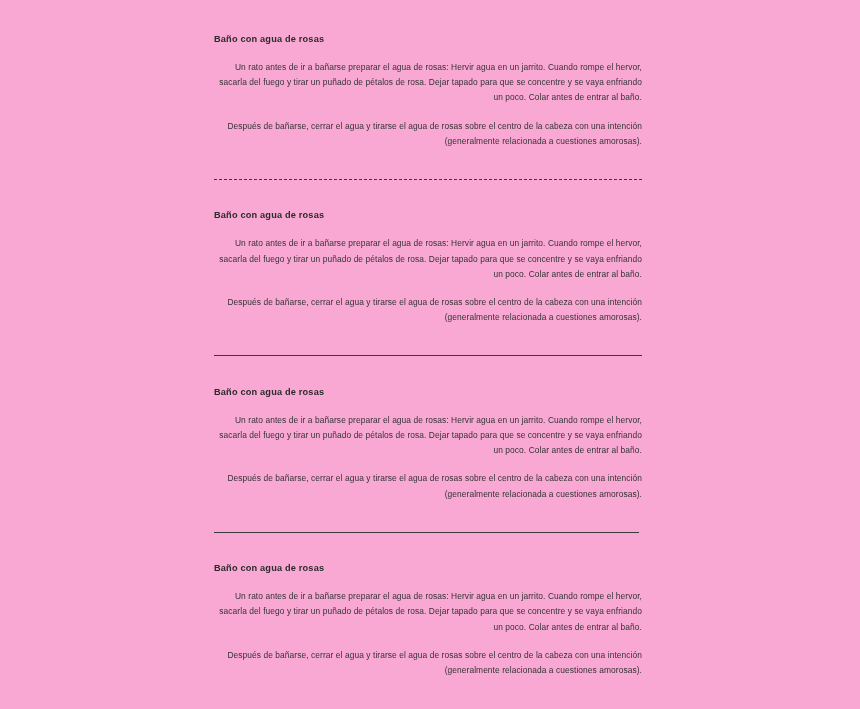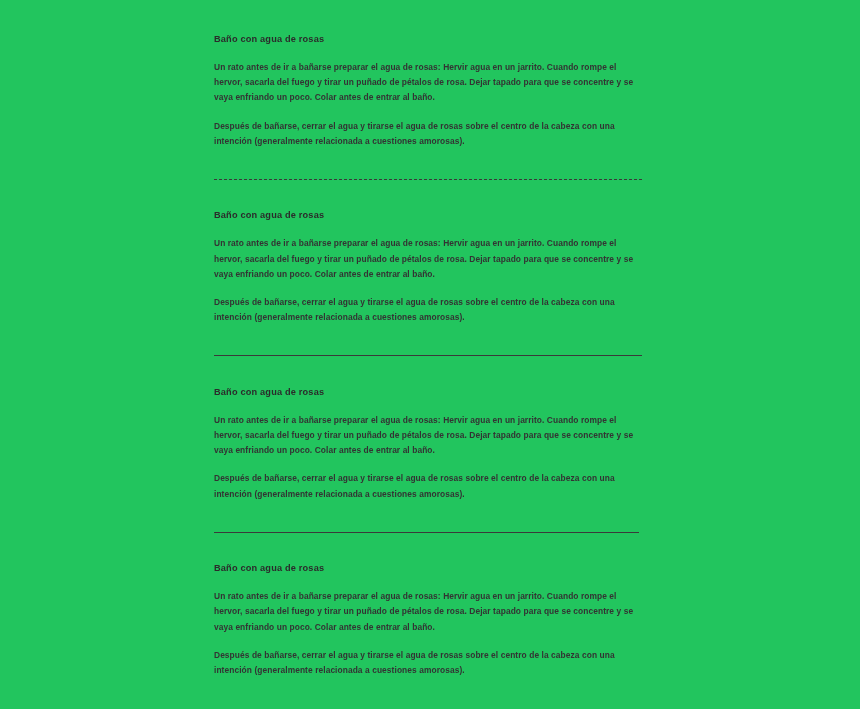--- a/index.html
+++ b/index.html
@@ -11,21 +11,21 @@
     height: 709px;
     background: #f5f5f5;
     font-family: "Liberation Sans", sans-serif;
     overflow: hidden;
   }
 
   .page {
     position: relative;
     width: 860px;
     height: 709px;
-    background: #22c55e;
+    background: #f9a8d4;
   }
 
   .content-column {
     position: absolute;
     left: 214px;
     top: 33px;
     width: 428px;
   }
 
   .section {
@@ -36,26 +36,26 @@
     font-size: 9.2px;
     font-weight: bold;
     color: #2b2b2b;
     letter-spacing: 0.02em;
     line-height: 1.4;
     margin: 0 0 14px 0;
   }
 
   .section-paragraph {
     font-size: 8.4px;
-    font-weight: bold;
+    font-weight: normal;
     color: #333333;
     line-height: 1.82;
     letter-spacing: 0.01em;
     margin: 0 0 13px 0;
-    text-align: left;
+    text-align: right;
   }
 
   .section-paragraph:last-of-type {
     margin-bottom: 0;
   }
 
   .separator-block {
     height: 60px;
     display: flex;
     align-items: center;

